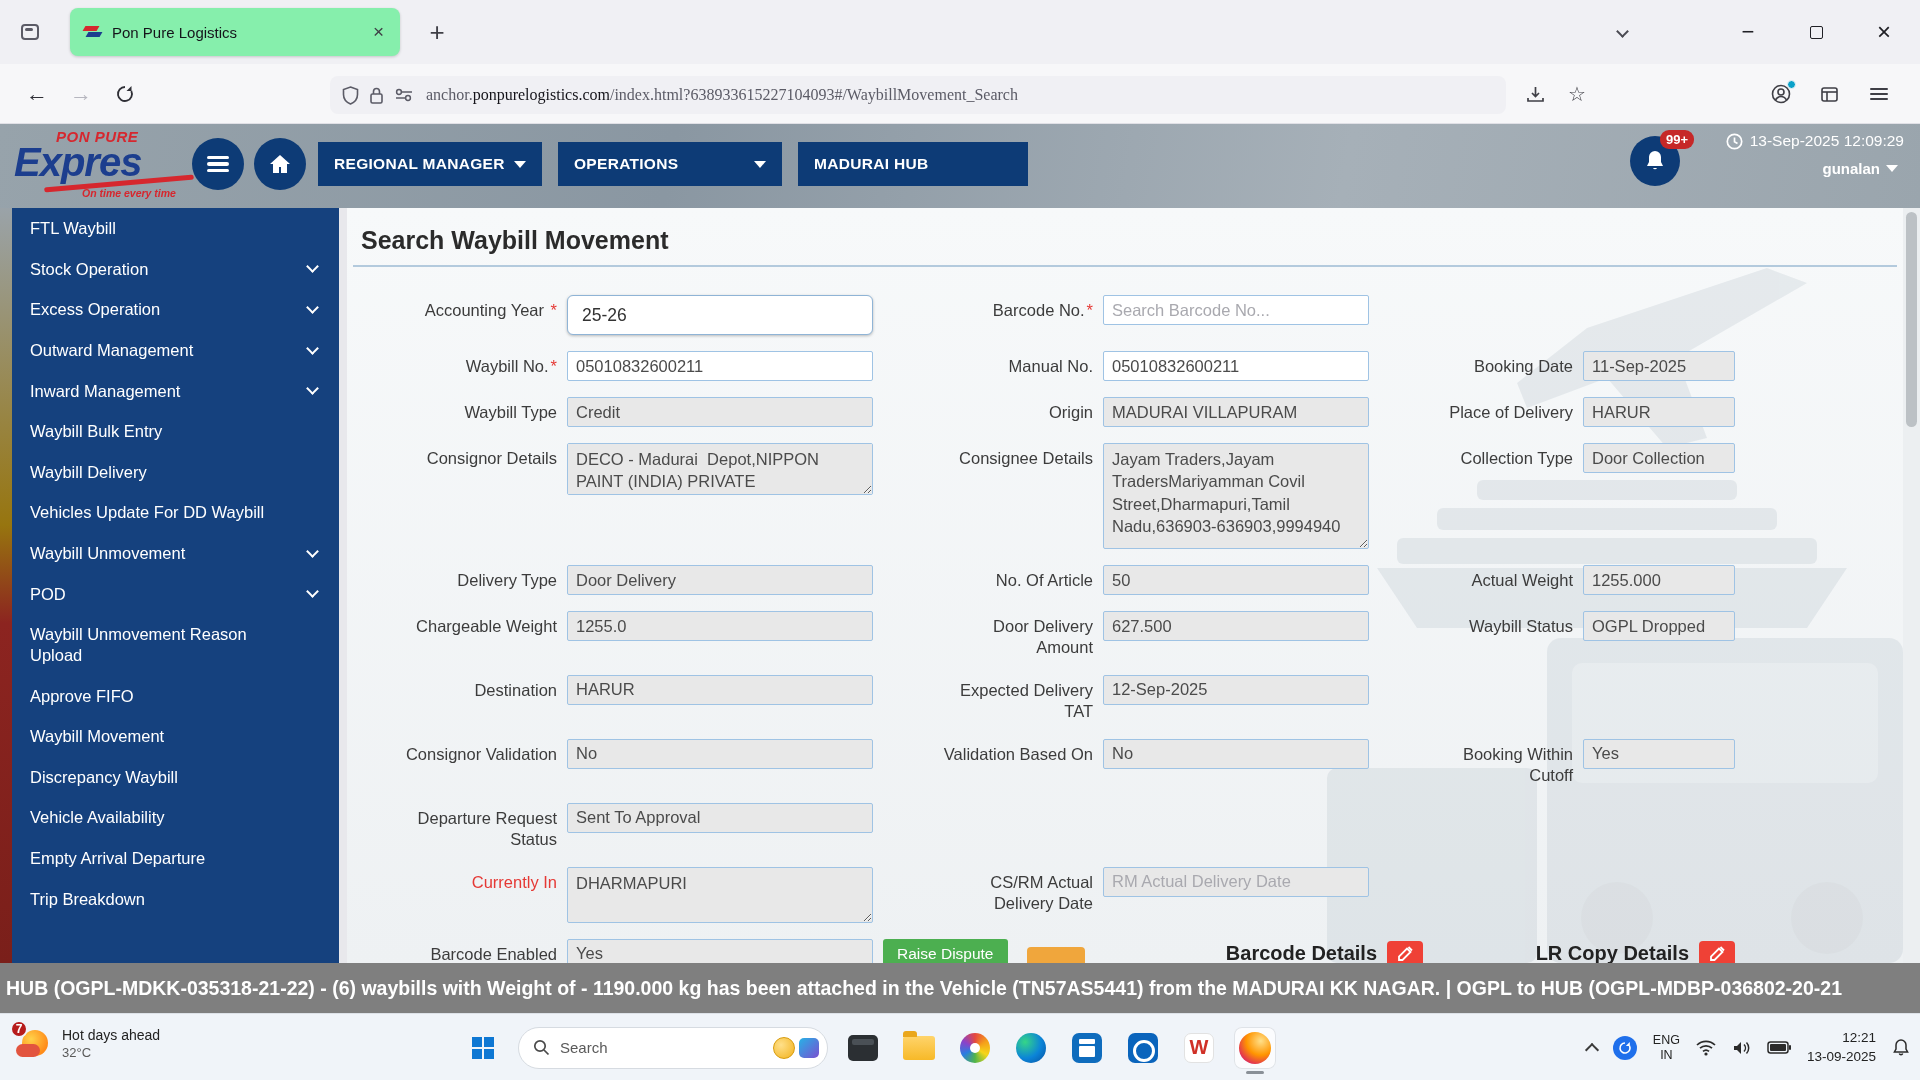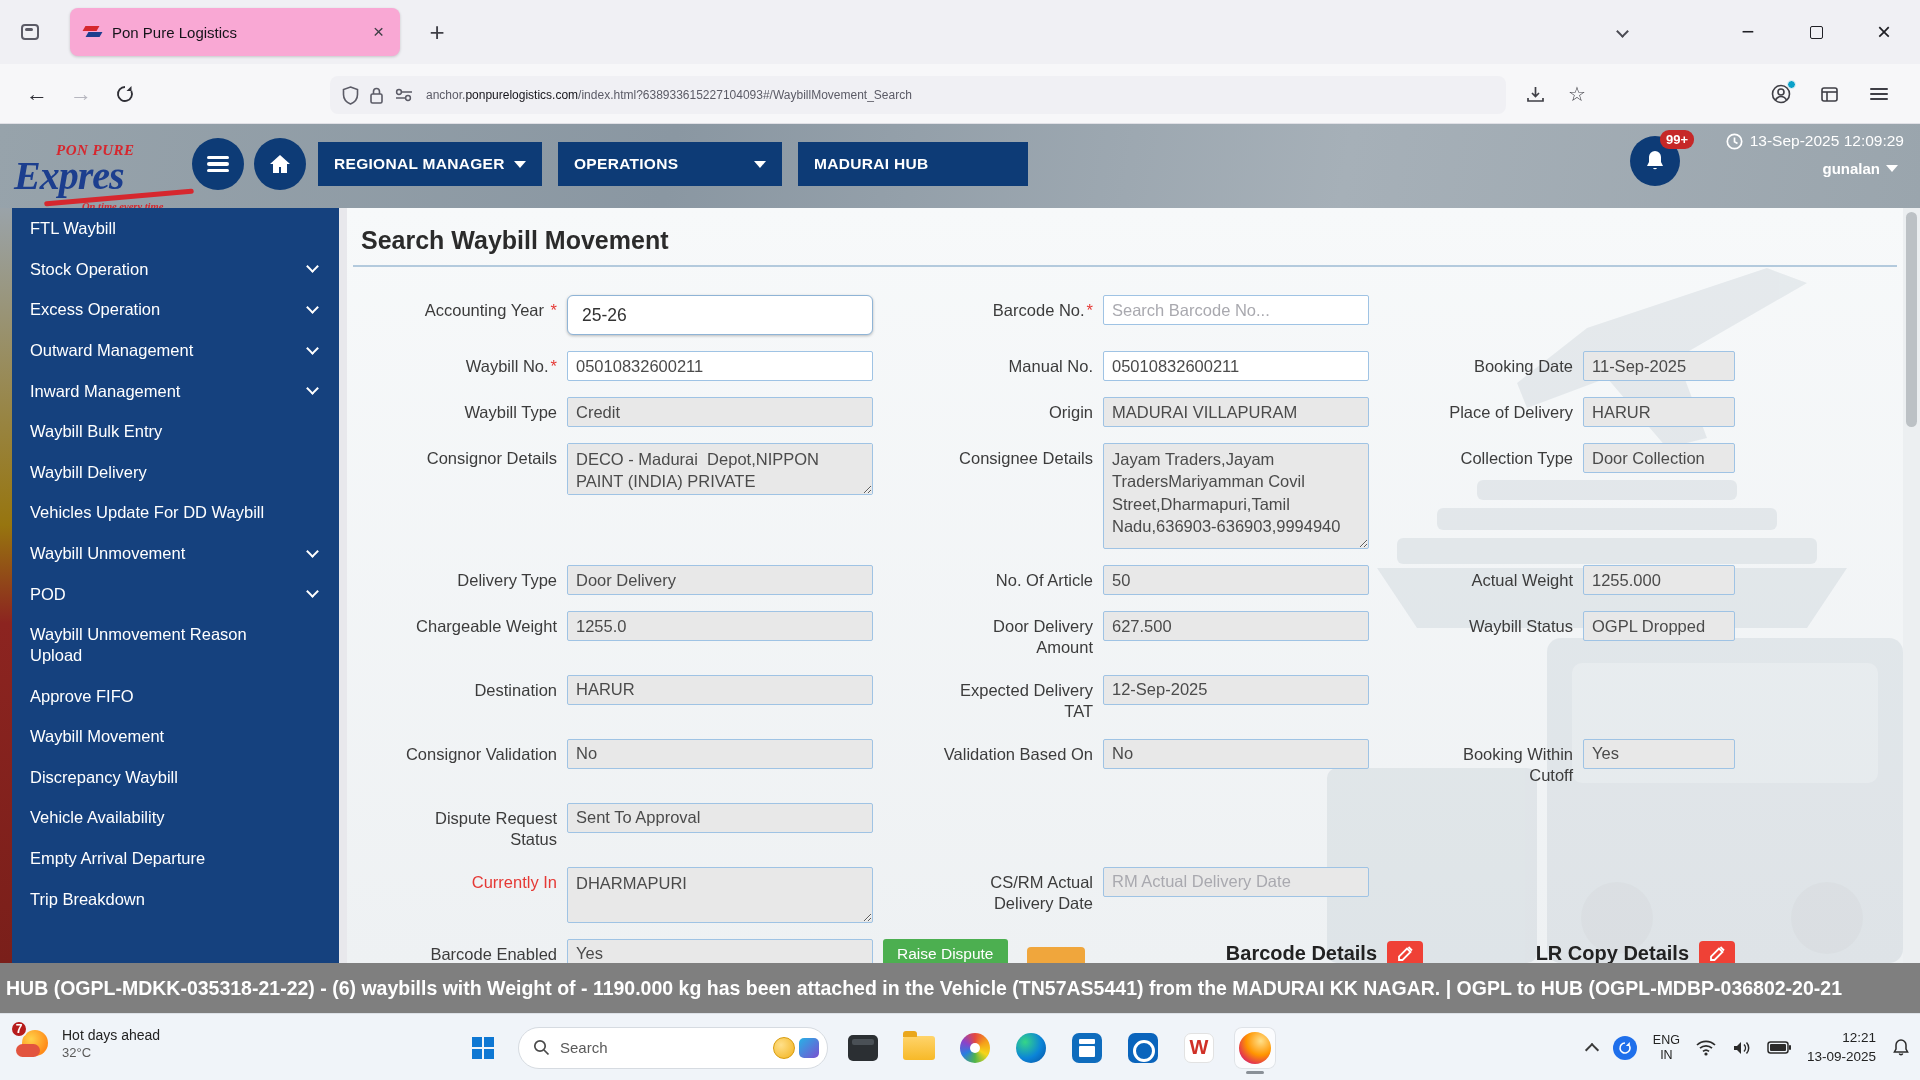--- a/index.html
+++ b/index.html
@@ -5,21 +5,21 @@
   * { margin:0; padding:0; box-sizing:border-box; }
   html,body { width:1920px; height:1080px; overflow:hidden; }
   body { font-family:"Liberation Sans", sans-serif; }
   .screen { position:relative; width:1920px; height:1080px; background:#e8e8ec; }
 
   
   .tabstrip { position:absolute; left:0; top:0; width:1920px; height:64px; background:#f0f0f4; display:flex; align-items:center; }
   .ffview { width:36px; height:36px; margin-left:12px; border-radius:8px; display:flex; align-items:center; justify-content:center; }
   .ffview .sq { width:18px; height:16px; border:2px solid #5b5b66; border-radius:4px; position:relative; }
   .ffview .sq:before { content:""; position:absolute; left:2px; top:2px; width:8px; height:2.5px; background:#5b5b66; border-radius:2px; }
-  .tab { position:absolute; left:70px; top:8px; width:330px; height:48px; background:#f9a8d4; border-radius:8px; box-shadow:0 1px 3px rgba(0,0,0,.18); display:flex; align-items:center; padding:0 10px 0 14px;justify-content:flex-end; }
+  .tab { position:absolute; left:70px; top:8px; width:330px; height:48px; background:#86efac; border-radius:8px; box-shadow:0 1px 3px rgba(0,0,0,.18); display:flex; align-items:center; padding:0 10px 0 14px;justify-content:flex-end; }
   .favicon { width:18px; height:16px; position:relative; margin-right:10px; flex:none; }
   .favicon .f1 { position:absolute; left:0; top:2px; width:14px; height:5px; background:#d6272e; transform:skewX(-30deg); }
   .favicon .f2 { position:absolute; left:3px; top:8px; width:14px; height:5px; background:#1c3e8e; transform:skewX(-30deg); }
   .tab-title { font-size:15px; color:#15141a; flex:1; white-space:nowrap; overflow:hidden; }
   .tab-close { font-size:19px; color:#3f3f46; padding:0 6px; }
   .newtab { position:absolute; left:420px; top:16px; font-size:26px; color:#3f3f46; width:34px; height:34px; text-align:center; line-height:32px; border-radius:6px; }
   .tab-chevron { position:absolute; left:1618px; top:22px; width:12px; height:12px; }
   .chev-down { display:inline-block; width:9px; height:9px; border-right:2px solid #4a4a52; border-bottom:2px solid #4a4a52; transform:rotate(45deg); }
   .winctrl { position:absolute; top:0; height:64px; display:flex; align-items:center; justify-content:center; width:56px; color:#202025; }
   .wc-min { left:1720px; font-size:22px; }
@@ -28,32 +28,32 @@
   .wc-close { left:1856px; font-size:24px; }
 
   
   .toolbar { position:absolute; left:0; top:64px; width:1920px; height:60px; background:#f7f7f9; border-bottom:1px solid #e0e0e6; }
   .nav-btn { position:absolute; top:12px; width:38px; height:36px; display:flex; align-items:center; justify-content:center; font-size:22px; color:#2f2f36; border-radius:6px; }
   .nav-back { left:18px; }
   .nav-fwd { left:62px; color:#b6b6bf; }
   .nav-reload { left:106px; }
   .urlbar { position:absolute; left:330px; top:12px; width:1176px; height:38px; background:#f0f0f4; border-radius:8px; display:flex; align-items:center; padding:0 12px; }
   .urlbar svg { flex:none; }
-  .url-text { margin-left:12px; font-size:12px; white-space:nowrap; overflow:hidden; }
+  .url-text { margin-left:12px; font-size:16px; white-space:nowrap; overflow:hidden;font-family:Liberation Serif, serif; }
   .url-text .dim { color:#5b5b66; }
   .url-text .dom { color:#15141a; }
   .tb-icon { position:absolute; top:14px; width:34px; height:32px; display:flex; align-items:center; justify-content:center; border-radius:6px; }
   .star { font-size:20px; color:#3f3f46; }
   .acct-dot { position:absolute; right:2px; top:2px; width:9px; height:9px; border-radius:50%; background:#0aa1c9; border:1.5px solid #f7f7f9; }
   .burger { width:18px; height:12px; display:flex; flex-direction:column; justify-content:space-between; }
   .burger i { height:2px; background:#3f3f46; border-radius:1px; }
 
   
   .appheader { position:absolute; left:0; top:124px; width:1920px; height:84px; background:linear-gradient(100deg,#97a3ab, #8a97a2 35%, #a6b0b8 70%, #9aa5ad); overflow:hidden; }
-  .logo { position:absolute; left:14px; top:18px; width:210px; height:72px;font-family:Liberation Serif, serif; }
+  .logo { position:absolute; left:14px; top:4px; width:210px; height:72px; }
   .logo .lt { font-style:italic; font-weight:bold; font-size:15px; color:#d6272e; letter-spacing:.5px; margin-left:42px; }
   .logo .lm { font-style:italic; font-weight:bold; font-size:40px; line-height:.85; color:#1c3e8e; letter-spacing:-1px; }
   .logo .swoosh { width:150px; height:5px; background:#d6272e; transform:rotate(-5deg); border-radius:3px; margin:2px 0 1px 30px; }
   .logo .tag { font-style:italic; font-weight:bold; font-size:10.5px; color:#d6272e; margin-left:68px; }
   .hdr-circle { position:absolute; top:14px; width:52px; height:52px; border-radius:50%; background:#0d3b76; display:flex; align-items:center; justify-content:center; }
   .hc-menu { left:192px; }
   .hc-home { left:254px; }
   .hburg { width:22px; height:16px; display:flex; flex-direction:column; justify-content:space-between; }
   .hburg i { height:3.2px; background:#fff; border-radius:2px; }
   .hdr-drop { position:absolute; top:18px; height:44px; background:#0d3b76; color:#fff; font-weight:bold; font-size:15.5px; letter-spacing:.3px; display:flex; align-items:center; padding:0 16px; }
@@ -430,21 +430,21 @@
       <div class="gl cb" style="grid-row:7">Expected Delivery TAT</div>
       <input class="cbi inp ro" style="grid-row: 7;" readonly="" value="12-Sep-2025">
 
       <div class="gl ca" style="grid-row:8">Consignor Validation</div>
       <input class="cai inp ro" style="grid-row: 8;" readonly="" value="No">
       <div class="gl cb" style="grid-row:8">Validation Based On</div>
       <input class="cbi inp ro" style="grid-row: 8;" readonly="" value="No">
       <div class="gl cc" style="grid-row:8">Booking Within Cutoff</div>
       <input class="cci inp ro" style="grid-row: 8;" readonly="" value="Yes">
 
-      <div class="gl ca" style="grid-row:9">Dispute Request Status</div>
+      <div class="gl ca" style="grid-row:9">Departure Request Status</div>
       <input class="cai inp ro" style="grid-row: 9;" readonly="" value="Sent To Approval">
 
       <div class="gl ca red" style="grid-row:10">Currently In</div>
       <textarea class="cai ta" style="grid-row: 10; height: 56px;" readonly="">DHARMAPURI</textarea>
       <div class="gl cb" style="grid-row:10">CS/RM Actual Delivery Date</div>
       <input class="cbi inp ro" style="grid-row: 10;" placeholder="RM Actual Delivery Date">
 
       <div class="gl ca" style="grid-row:11">Barcode Enabled</div>
       <input class="cai inp ro" style="grid-row: 11;" readonly="" value="Yes">
       <button class="btn-green" style="grid-row:11;grid-column:3/6;justify-self:start">Raise Dispute</button>

